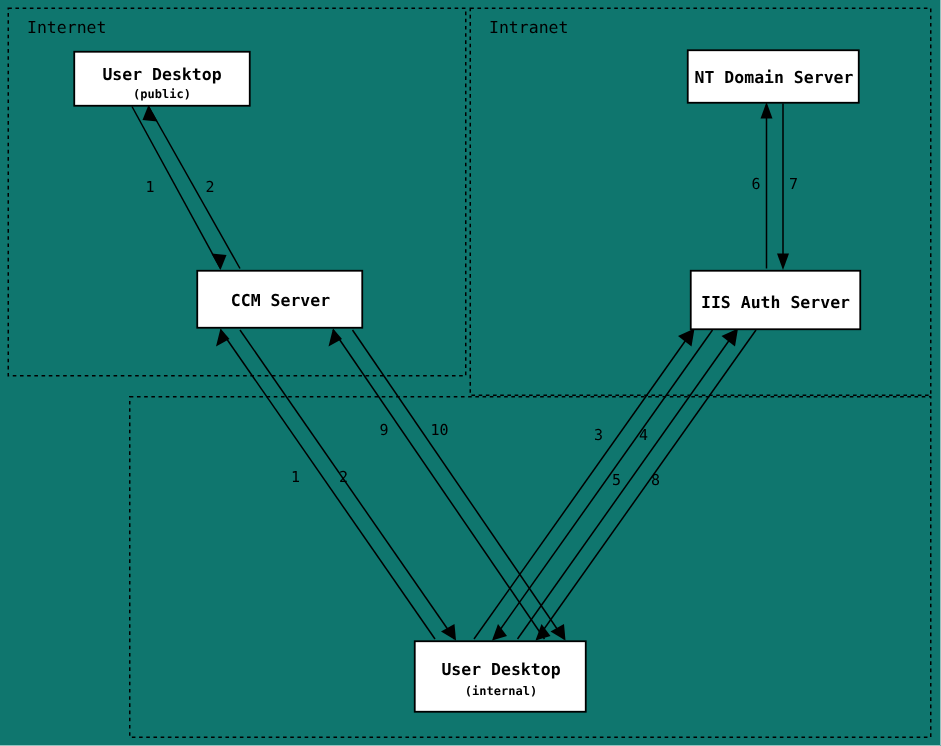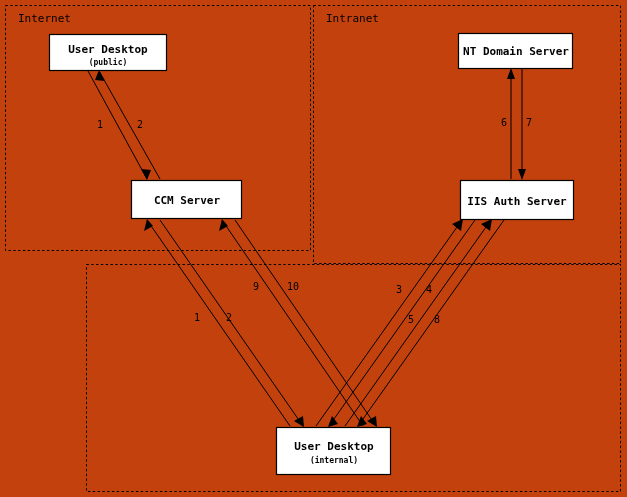--- a/index.html
+++ b/index.html
@@ -4,21 +4,21 @@
 <style>
   html, body {
     margin: 0;
     padding: 0;
     background: #ffffff;
   }
   #stage {
     position: relative;
     width: 627px;
     height: 497px;
-    background: #c2410c;
+    background: #0f766e;
     overflow: hidden;
     font-family: "DejaVu Sans Mono", "Liberation Mono", monospace;
   }
   svg#diagram {
     position: absolute;
     left: 0;
     top: 0;
     width: 627px;
     height: 497px;
   }

